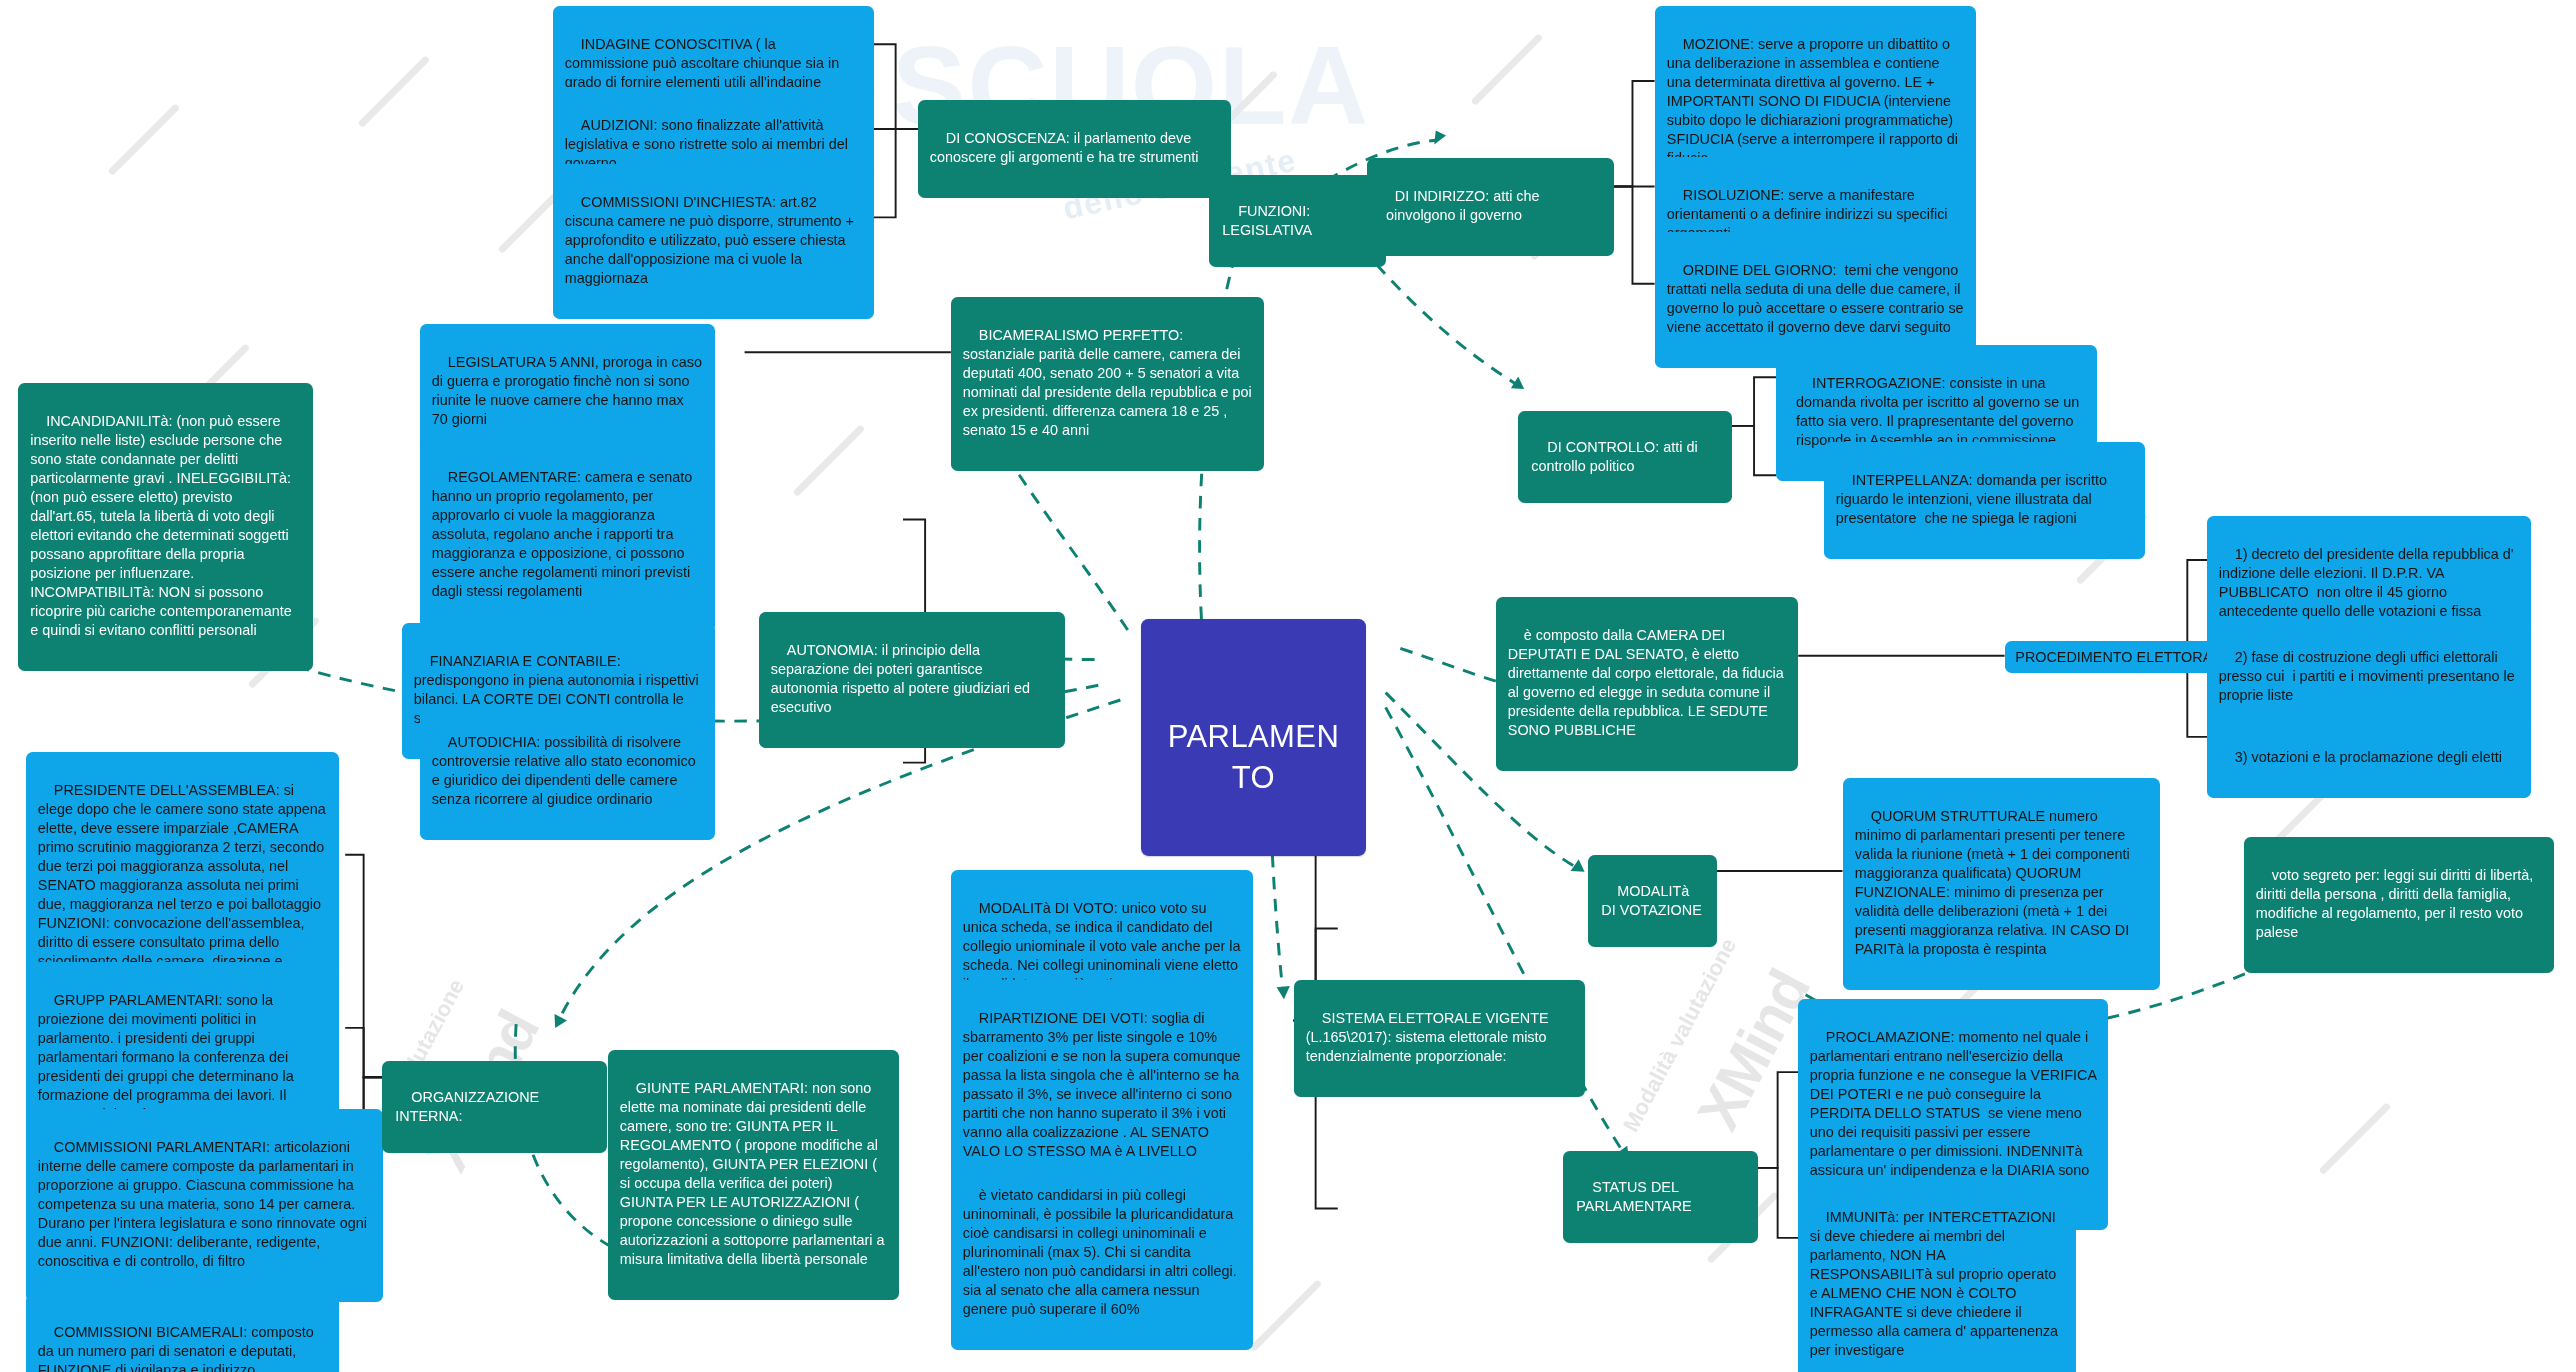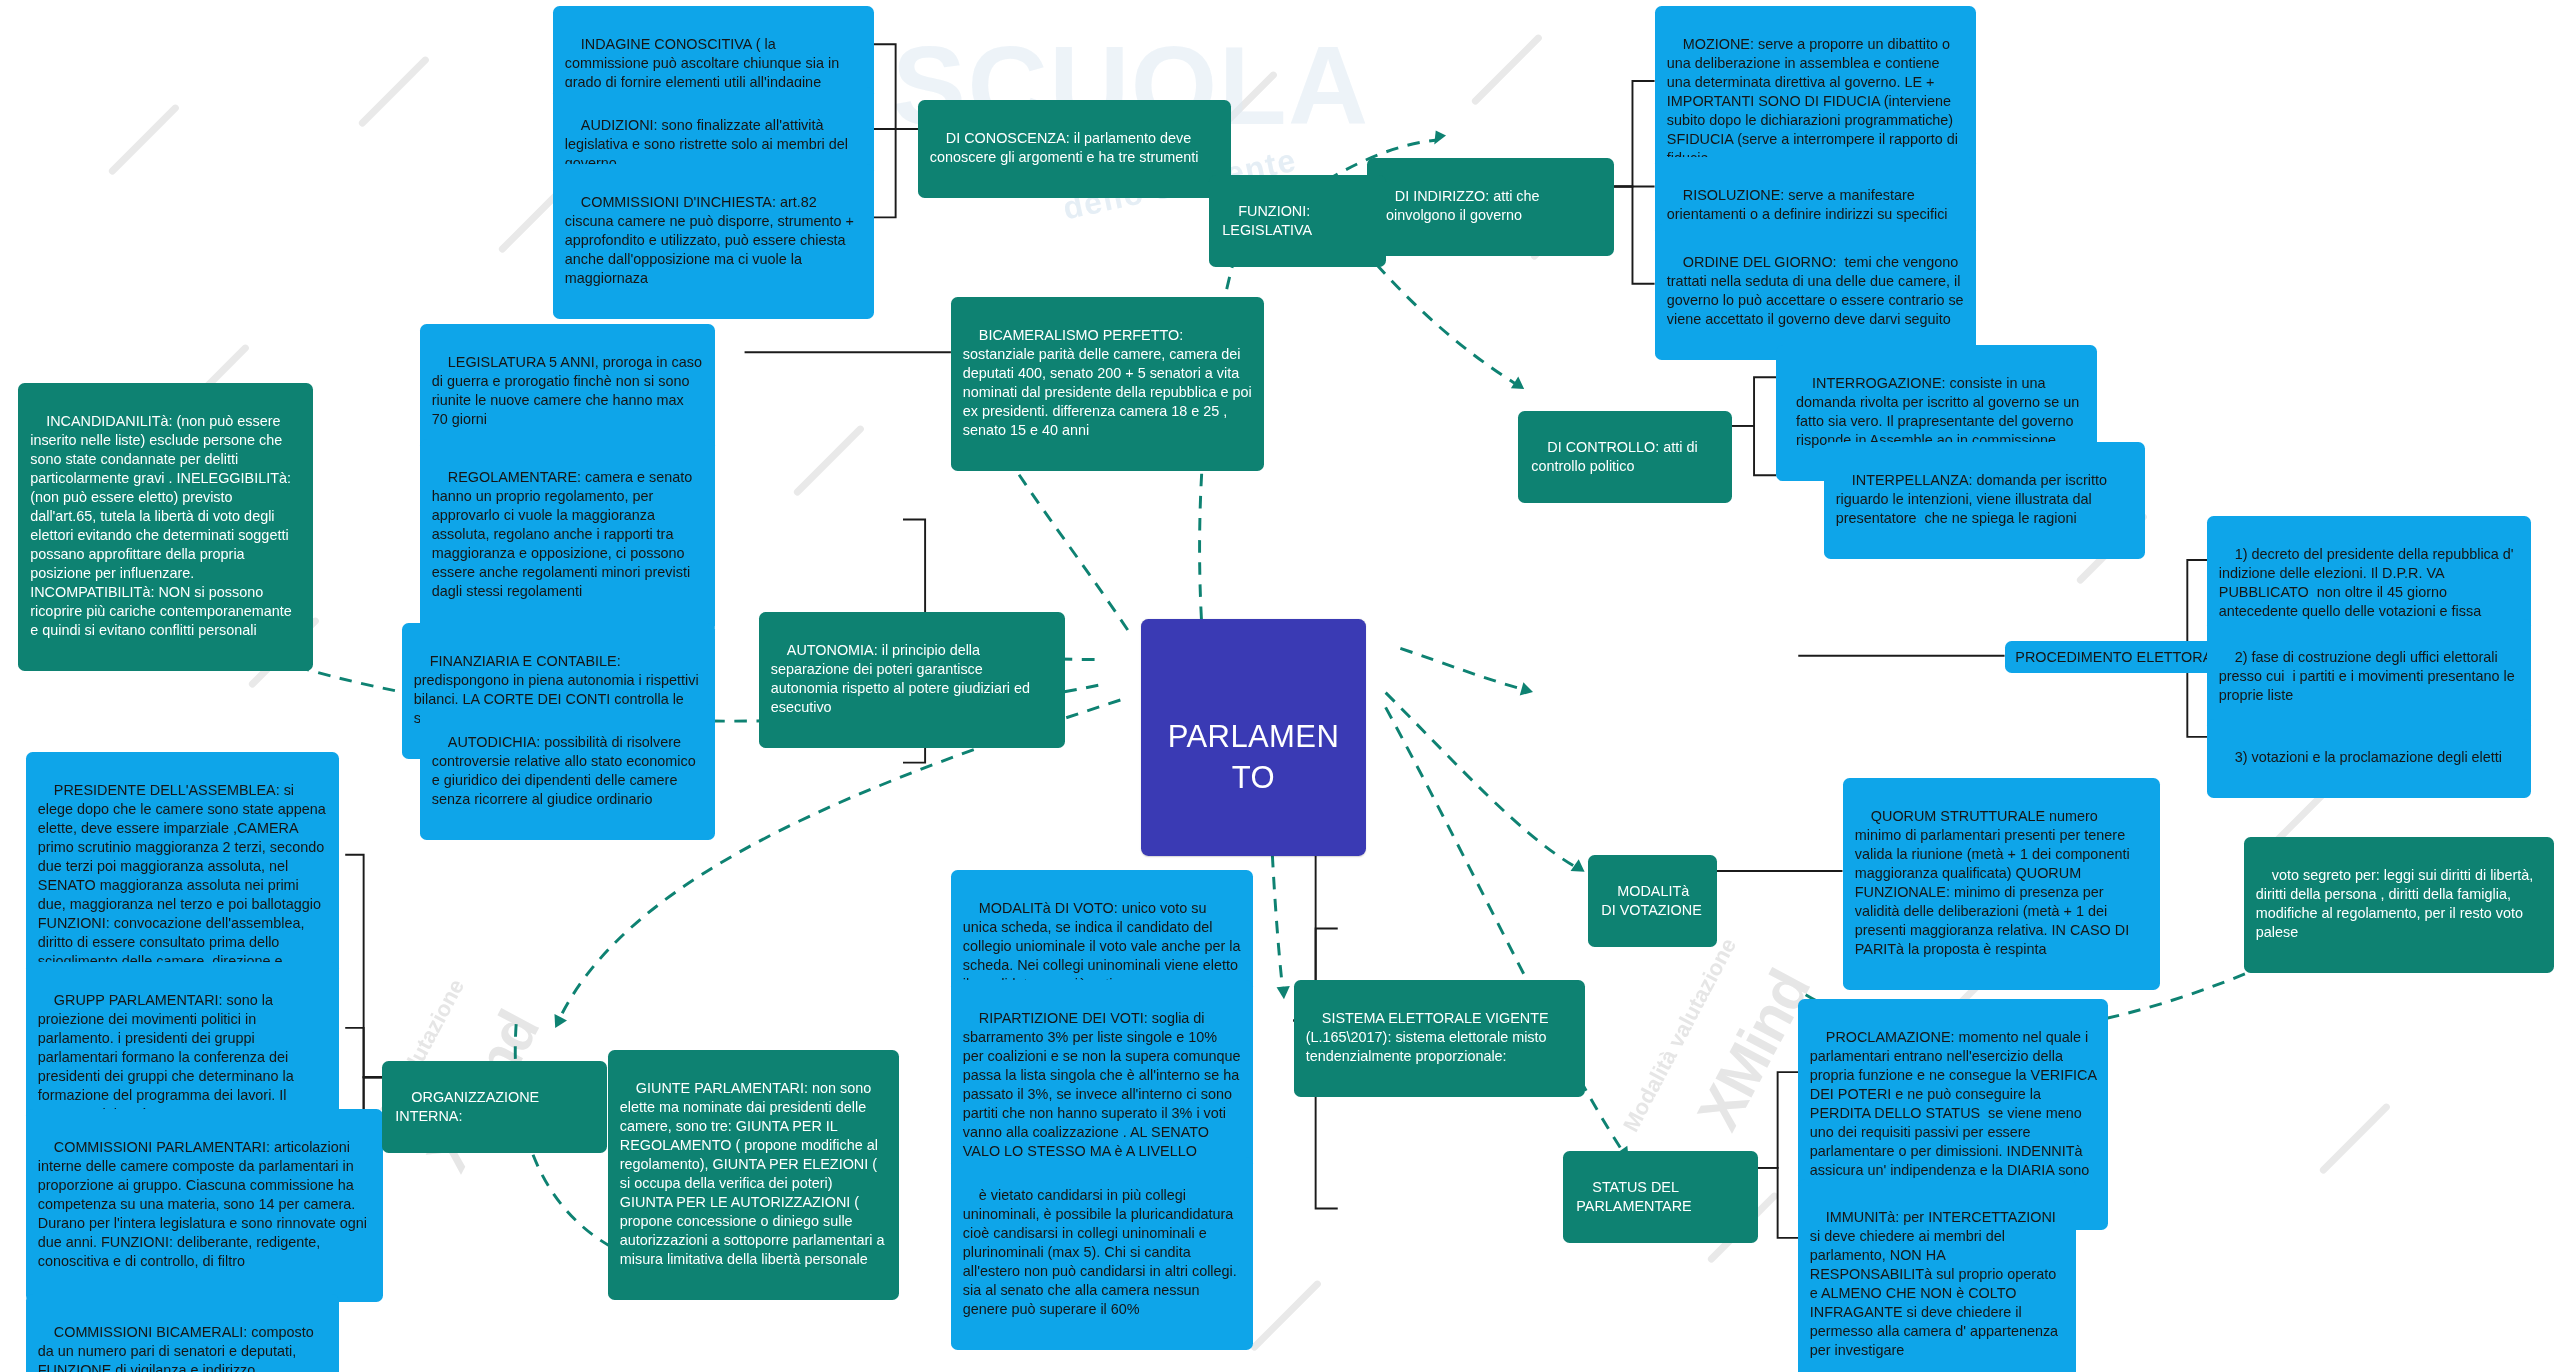--- a/index.html
+++ b/index.html
@@ -218,21 +218,21 @@
 
   <div class="node green" style="left:1367px;top:158px;width:247px;">
     <span>DI INDIRIZZO: atti che coinvolgono il governo</span>
   </div>
   <div class="node grey" style="left:1655px;top:5.9px;width:321px;">
     <span>MOZIONE: serve a proporre un dibattito o una deliberazione in assemblea e contiene una determinata direttiva al governo. LE + IMPORTANTI SONO DI FIDUCIA (interviene subito dopo le dichiarazioni programmatiche) SFIDUCIA (serve a interrompere il rapporto di fiducia</span>
   </div>
   <div class="node grey" style="left:1655px;top:157px;width:321px;">
     <span>RISOLUZIONE: serve a manifestare orientamenti o a definire indirizzi su specifici argomenti</span>
   </div>
-  <div class="node grey" style="left:1655px;top:224px;width:321px;">
+  <div class="node grey" style="left:1655px;top:232px;width:321px;">
     <span>ORDINE DEL GIORNO:  temi che vengono trattati nella seduta di una delle due camere, il governo lo può accettare o essere contrario se viene accettato il governo deve darvi seguito</span>
   </div>
 
   <div class="node green lbl" style="left:1209px;top:175px;width:177px;">
     <span>FUNZIONI: LEGISLATIVA</span>
   </div>
 
   <div class="node green lbl" style="left:1518px;top:411px;width:214px;">
     <span>DI CONTROLLO: atti di controllo politico</span>
   </div>
@@ -260,20 +260,23 @@
     <span>AUTODICHIA: possibilità di risolvere controversie relative allo stato economico e giuridico dei dipendenti delle camere senza ricorrere al giudice ordinario</span>
   </div>
   <div class="node green" style="left:759px;top:612px;width:306px;">
     <span>AUTONOMIA: il principio della separazione dei poteri garantisce autonomia rispetto al potere giudiziari ed esecutivo</span>
   </div>
 
   <div class="node green" style="left:18.4px;top:383px;width:295px;">
     <span>INCANDIDANILITà: (non può essere inserito nelle liste) esclude persone che sono state condannate per delitti particolarmente gravi . INELEGGIBILITà: (non può essere eletto) previsto dall'art.65, tutela la libertà di voto degli elettori evitando che determinati soggetti possano approfittare della propria posizione per influenzare. INCOMPATIBILITà: NON si possono ricoprire più cariche contemporanemante e quindi si evitano conflitti personali</span>
   </div>
 
+  <div class="node green" style="left:1496px;top:597px;width:302px;">
+    <span>è composto dalla CAMERA DEI DEPUTATI E DAL SENATO, è eletto direttamente dal corpo elettorale, da fiducia al governo ed elegge in seduta comune il presidente della repubblica. LE SEDUTE SONO PUBBLICHE</span>
+  </div>
   <div class="node grey lbl" style="left:2005px;top:641px;">
     <span>PROCEDIMENTO ELETTORALE:</span>
   </div>
   <div class="node grey" style="left:2207px;top:516px;width:324px;">
     <span>1) decreto del presidente della repubblica d' indizione delle elezioni. Il D.P.R. VA PUBBLICATO  non oltre il 45 giorno antecedente quello delle votazioni e fissa anche la data della prima riunione del parlamento</span>
   </div>
   <div class="node grey" style="left:2207px;top:619px;width:324px;">
     <span>2) fase di costruzione degli uffici elettorali presso cui  i partiti e i movimenti presentano le proprie liste</span>
   </div>
   <div class="node grey" style="left:2207px;top:719px;width:324px;">

